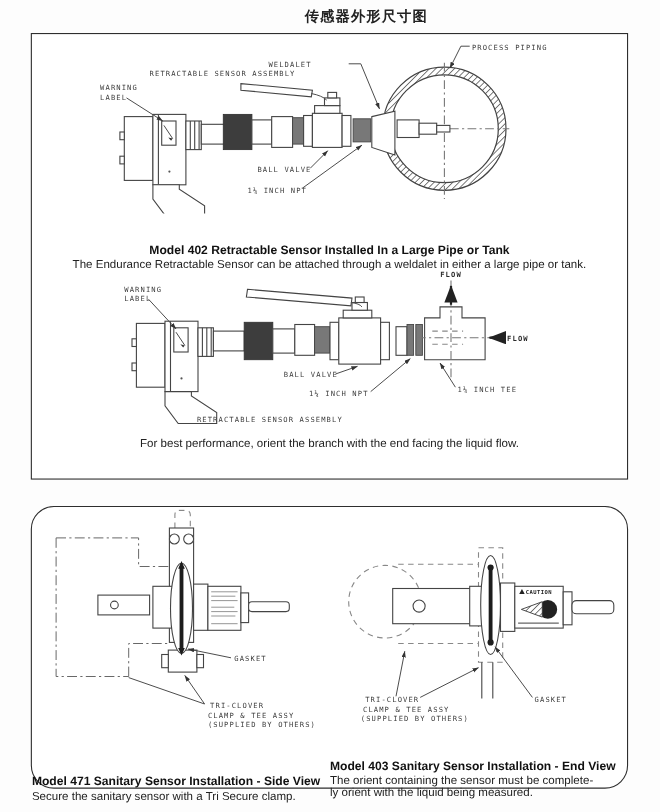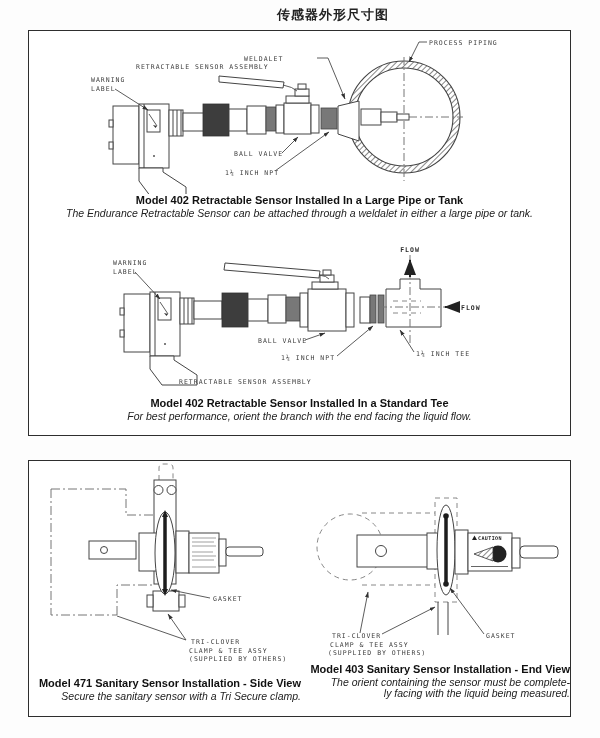--- a/index.html
+++ b/index.html
@@ -13,26 +13,26 @@
     position:absolute;top:6px;left:0;width:600px;
     text-align:center;font-size:13px;font-weight:bold;color:#222;
     letter-spacing:1px;
     margin-left:33px;
   }
   .frame{
     position:absolute;left:28px;width:541px;
     border:1.5px solid #2e2e2e;background:#fff;
   }
   #frame-402{top:30px;height:404px;}
-  #frame-403{top:460px;height:255px;}
+  #frame-403{top:460px;height:255px;border-radius:21px;}
   .abs{position:absolute;}
   .cap{width:100%;text-align:center;line-height:1.22;}
-  .cap-b{font-size:11px;font-weight:bold;color:#111;}
-  .cap-i{font-size:10.5px;font-style:italic;color:#222;}
-  .col-cap{position:absolute;text-align:right;line-height:1.2;}
+  .cap-b{font-size:11px;font-weight:bold;color:#111;margin-top:28px;}
+  .cap-i{font-size:10.5px;color:#222;}
+  .col-cap{position:absolute;text-align:left;line-height:1.2;}
   svg{display:block;}
   .tl{font:6.5px "DejaVu Sans Mono",monospace;letter-spacing:1px;fill:#3d3d3d;}
   .tl-b{font:bold 6.5px "DejaVu Sans Mono",monospace;letter-spacing:1px;fill:#2b2b2b;}
   .ln{stroke:#444;stroke-width:1;fill:none;}
   .part{stroke:#444;stroke-width:1;fill:#fff;}
   .dark{stroke:#333;stroke-width:.8;fill:#3d3d3d;}
   .ring{stroke:#444;stroke-width:.8;fill:#787878;}
   .leader{stroke:#4a4a4a;stroke-width:.9;fill:none;}
   .dashdot{stroke:#777;stroke-width:1;fill:none;stroke-dasharray:8 3 2 3;}
   .hidden-d{stroke:#888;stroke-width:1;fill:none;stroke-dasharray:5 4;}
@@ -186,21 +186,20 @@
     <text class="tl" x="252" y="117">1¼ INCH NPT</text>
     <line class="leader" x1="308" y1="113" x2="344" y2="83" marker-end="url(#arr)"></line>
 
     <text class="tl" x="387" y="113">1¼ INCH TEE</text>
     <line class="leader" x1="385" y1="109" x2="371" y2="87" marker-end="url(#arr)"></line>
 
     <text class="tl" x="150" y="141">RETRACTABLE SENSOR ASSEMBLY</text>
   </svg>
 
   <div class="abs cap" style="top:366px">
-    <div class="cap-b">Model 402 Retractable Sensor Installed In a Standard Tee</div>
     <div class="cap-i">For best performance, orient the branch with the end facing the liquid flow.</div>
   </div>
 </div>
 
 <div class="frame" id="frame-403">
 
   <svg class="abs" style="left:0;top:2px" width="272" height="212" viewBox="0 0 272 212">
 
     <g>
       <path class="cl" d="M22,26 H97 V52 H125"></path>
@@ -292,15 +291,15 @@
     <line class="leader" x1="60" y1="166" x2="68" y2="125" marker-end="url(#arr)"></line>
     <line class="leader" x1="82" y1="167" x2="135" y2="140" marker-end="url(#arr)"></line>
 
     <text class="tl" x="186" y="171">GASKET</text>
     <line class="leader" x1="184" y1="167" x2="150" y2="121" marker-end="url(#arr)"></line>
   </svg>
 
   <div class="col-cap" style="left:271px;top:202px;width:270px">
     <div class="cap-b">Model 403 Sanitary Sensor Installation - End View</div>
     <div class="cap-i">The orient containing the sensor must be complete-</div>
-    <div class="cap-i" style="margin-top:-2px">ly facing with the liquid being measured.</div>
+    <div class="cap-i" style="margin-top:-2px">ly orient with the liquid being measured.</div>
   </div>
 </div>
 
 </body></html>

